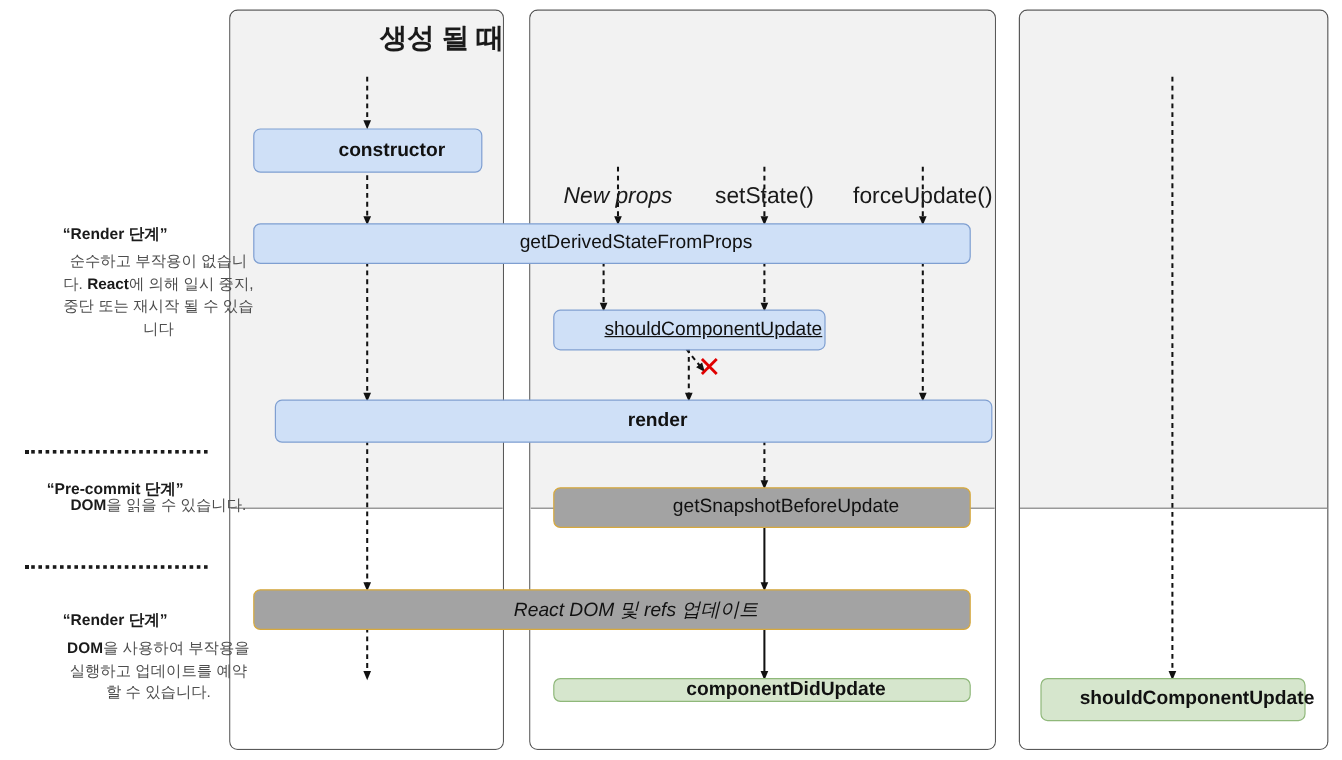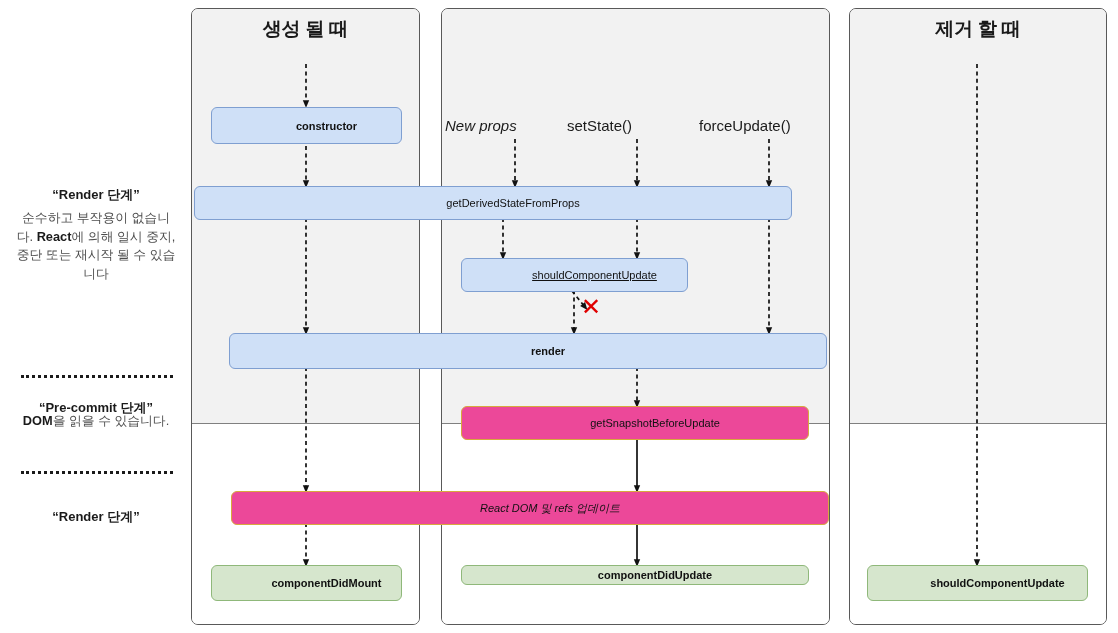--- a/index.html
+++ b/index.html
@@ -40,81 +40,83 @@
     position: absolute;
     left: 0; right: 0; bottom: 0;
     background: #ffffff;
     border-top: 1.4px solid #808080;
     box-sizing: border-box;
   }
   .col-title {
     position: absolute;
     left: 0; right: 0;
     top: 16px;
-    text-align: center;
-    font-size: 19px;
+    text-align: right;
+    font-size: 23px;
     font-weight: bold;
     color: #1a1a1a;
     letter-spacing: -0.2px;
   }
 
   
   .node {
     position: absolute;
     box-sizing: border-box;
     border-radius: 6px;
     display: flex;
     align-items: center;
     justify-content: center;
-    font-size: 11px;
+    font-size: 16px;
     color: #111111;
     text-align: center;
     white-space: nowrap;
     padding-left: 40px;
   }
   .node.blue {
     background: #cfe0f7;
     border: 1.3px solid #7f9fd1;
   }
   .node.orange {
-    background: #ec4899;
+    background: #a3a3a3;
     border: 1.3px solid #d7a93d;
   }
   .node.green {
     background: #d6e6cd;
     border: 1.3px solid #8fb87a;
   }
   .node.bold { font-weight: bold; }
-  .node.italic { font-style: italic; margin-left: 20px; }
+  .node.italic { font-style: italic; }
 
   
   .trigger {
     position: absolute;
-    font-size: 15px;
+    font-size: 19px;
     color: #1a1a1a;
-    text-align: left;
+    text-align: center;
     white-space: nowrap;
+    margin-top: 36px;
   }
   .trigger.italic { font-style: italic; }
 
   
   .side-title {
     position: absolute;
     text-align: center;
     font-size: 13px;
     font-weight: bold;
     color: #1a1a1a;
     white-space: nowrap;
   }
   .side-body {
     position: absolute;
     text-align: center;
     font-size: 12.8px;
     line-height: 1.45;
     color: #4d4d4d;
+    margin-left: 36px;
   }
   .side-body b { color: #1a1a1a; font-weight: bold; }
   .side-divider {
     position: absolute;
     height: 0;
     border-top: 3px dotted #1a1a1a;
   }
 
   
   #arrows {
@@ -138,37 +140,39 @@
 
   <div class="col" style="left:441px; top:8px; width:389px; height:617px;">
     <div class="col-top" style="height:416px;"></div>
     <div class="col-bottom" style="height:201px;"></div>
   </div>
 
   <div class="col" style="left:849px; top:8px; width:258px; height:617px;">
     <div class="col-top" style="height:416px;"></div>
     <div class="col-bottom" style="height:201px;"></div>
   </div>
-  <div class="col-title" style="left:849px; width:258px;">제거 할 때</div>
 
   <div class="side-title" style="left:10px; top:186px; width:172px;">“Render 단계”</div>
   <div class="side-body" style="left:16px; top:209px; width:160px;">
     <span>순수하고 부작용이 없습니다. </span><b>React</b><span>에 의해 일시 중지, 중단 또는 재시작 될 수 있습니다</span>
   </div>
 
   <div class="side-divider" style="left:21px; top:375px; width:152px;"></div>
 
   <div class="side-title" style="left:10px; top:399px; width:172px;">“Pre-commit 단계”</div>
   <div class="side-body" style="left:16px; top:412px; width:160px;">
     <b>DOM</b><span>을 읽을 수 있습니다.</span>
   </div>
 
   <div class="side-divider" style="left:21px; top:471px; width:152px;"></div>
 
   <div class="side-title" style="left:10px; top:508px; width:172px;">“Render 단계”</div>
+  <div class="side-body" style="left:16px; top:531px; width:160px;">
+    <b>DOM</b><span>을 사용하여 부작용을 실행하고 업데이트를 예약 할 수 있습니다.</span>
+  </div>
 
   <svg id="arrows" viewBox="0 0 1118 633" xmlns="http://www.w3.org/2000/svg">
     <defs>
       <marker id="ah" markerWidth="9" markerHeight="9" refX="4.2" refY="3.6" orient="auto" markerUnits="userSpaceOnUse">
         <path d="M0.4,0.4 L8.0,3.6 L0.4,6.8 Z" fill="#111111"></path>
       </marker>
     </defs>
 
     <line x1="306" y1="64" x2="306" y2="104" stroke="#111111" stroke-width="1.7" stroke-dasharray="4,3.4" marker-end="url(#ah)"></line>
 
@@ -201,31 +205,30 @@
 
     <line x1="977" y1="64" x2="977" y2="563" stroke="#111111" stroke-width="1.7" stroke-dasharray="4,3.4" marker-end="url(#ah)"></line>
   </svg>
 
   <div class="trigger italic" style="left:445px; top:117px; width:140px;">New props</div>
   <div class="trigger" style="left:567px; top:117px; width:140px;">setState()</div>
   <div class="trigger" style="left:699px; top:117px; width:140px;">forceUpdate()</div>
 
   <div class="node blue bold" style="left:211px; top:107px; width:191px; height:37px;">constructor</div>
 
-  <div class="node blue" style="left:194px; top:186px; width:598px; height:34px;">getDerivedStateFromProps</div>
+  <div class="node blue" style="left:211px; top:186px; width:598px; height:34px;">getDerivedStateFromProps</div>
 
   <div class="node blue" style="left:461px; top:258px; width:227px; height:34px;text-decoration:underline;">shouldComponentUpdate</div>
 
   <div class="node blue bold" style="left:211px; top:333px; width:598px; height:36px;margin-left:18px;">render</div>
 
   <div class="node orange" style="left:461px; top:406px; width:348px; height:34px;">getSnapshotBeforeUpdate</div>
 
   <div class="node orange italic" style="left:211px; top:491px; width:598px; height:34px;">React DOM 및 refs 업데이트</div>
 
-  <div class="node green bold" style="left:211px; top:565px; width:191px; height:36px;">componentDidMount</div>
 
   <div class="node green bold" style="left:461px; top:565px; width:348px; height:20px;">componentDidUpdate</div>
 
   <div class="node green bold" style="left:867px; top:565px; width:221px; height:36px;">shouldComponentUpdate</div>
 
   <div class="abs" style="left:578px; top:294px; width:26px; height:26px; color:#e00000;
               font-size:24px; font-weight:bold; line-height:26px; text-align:center;">✕</div>
 
 </div>
 

